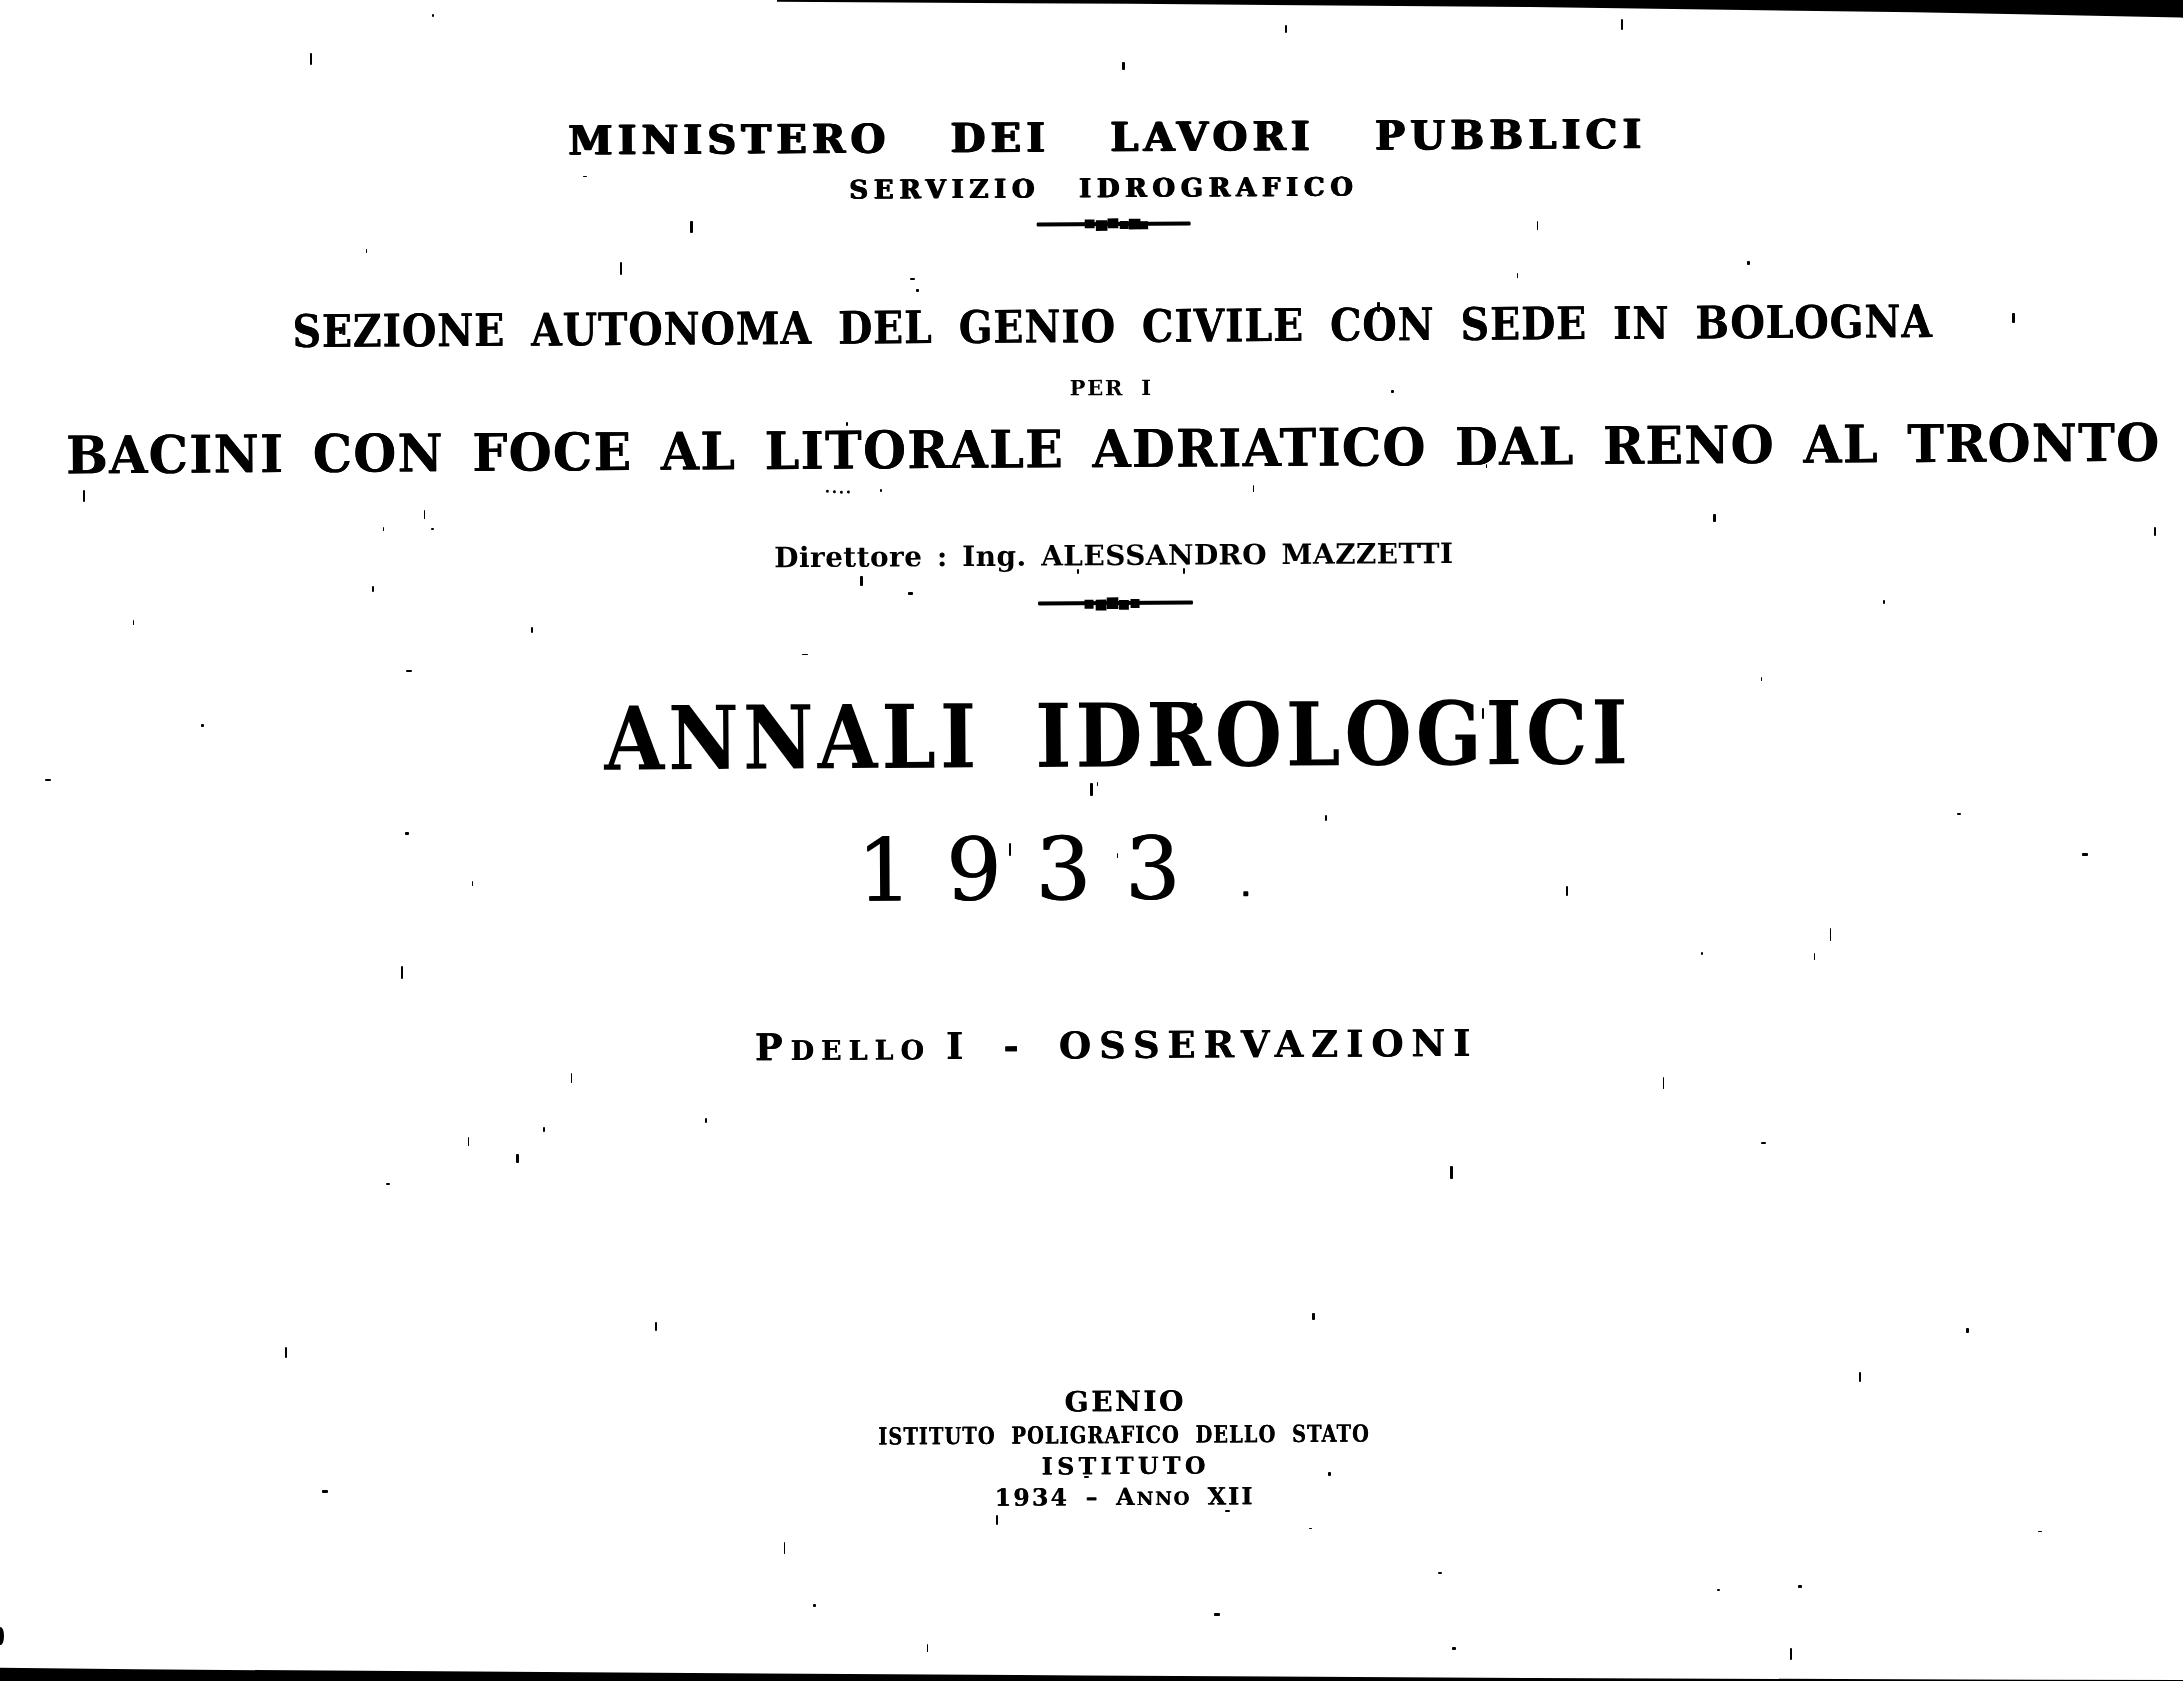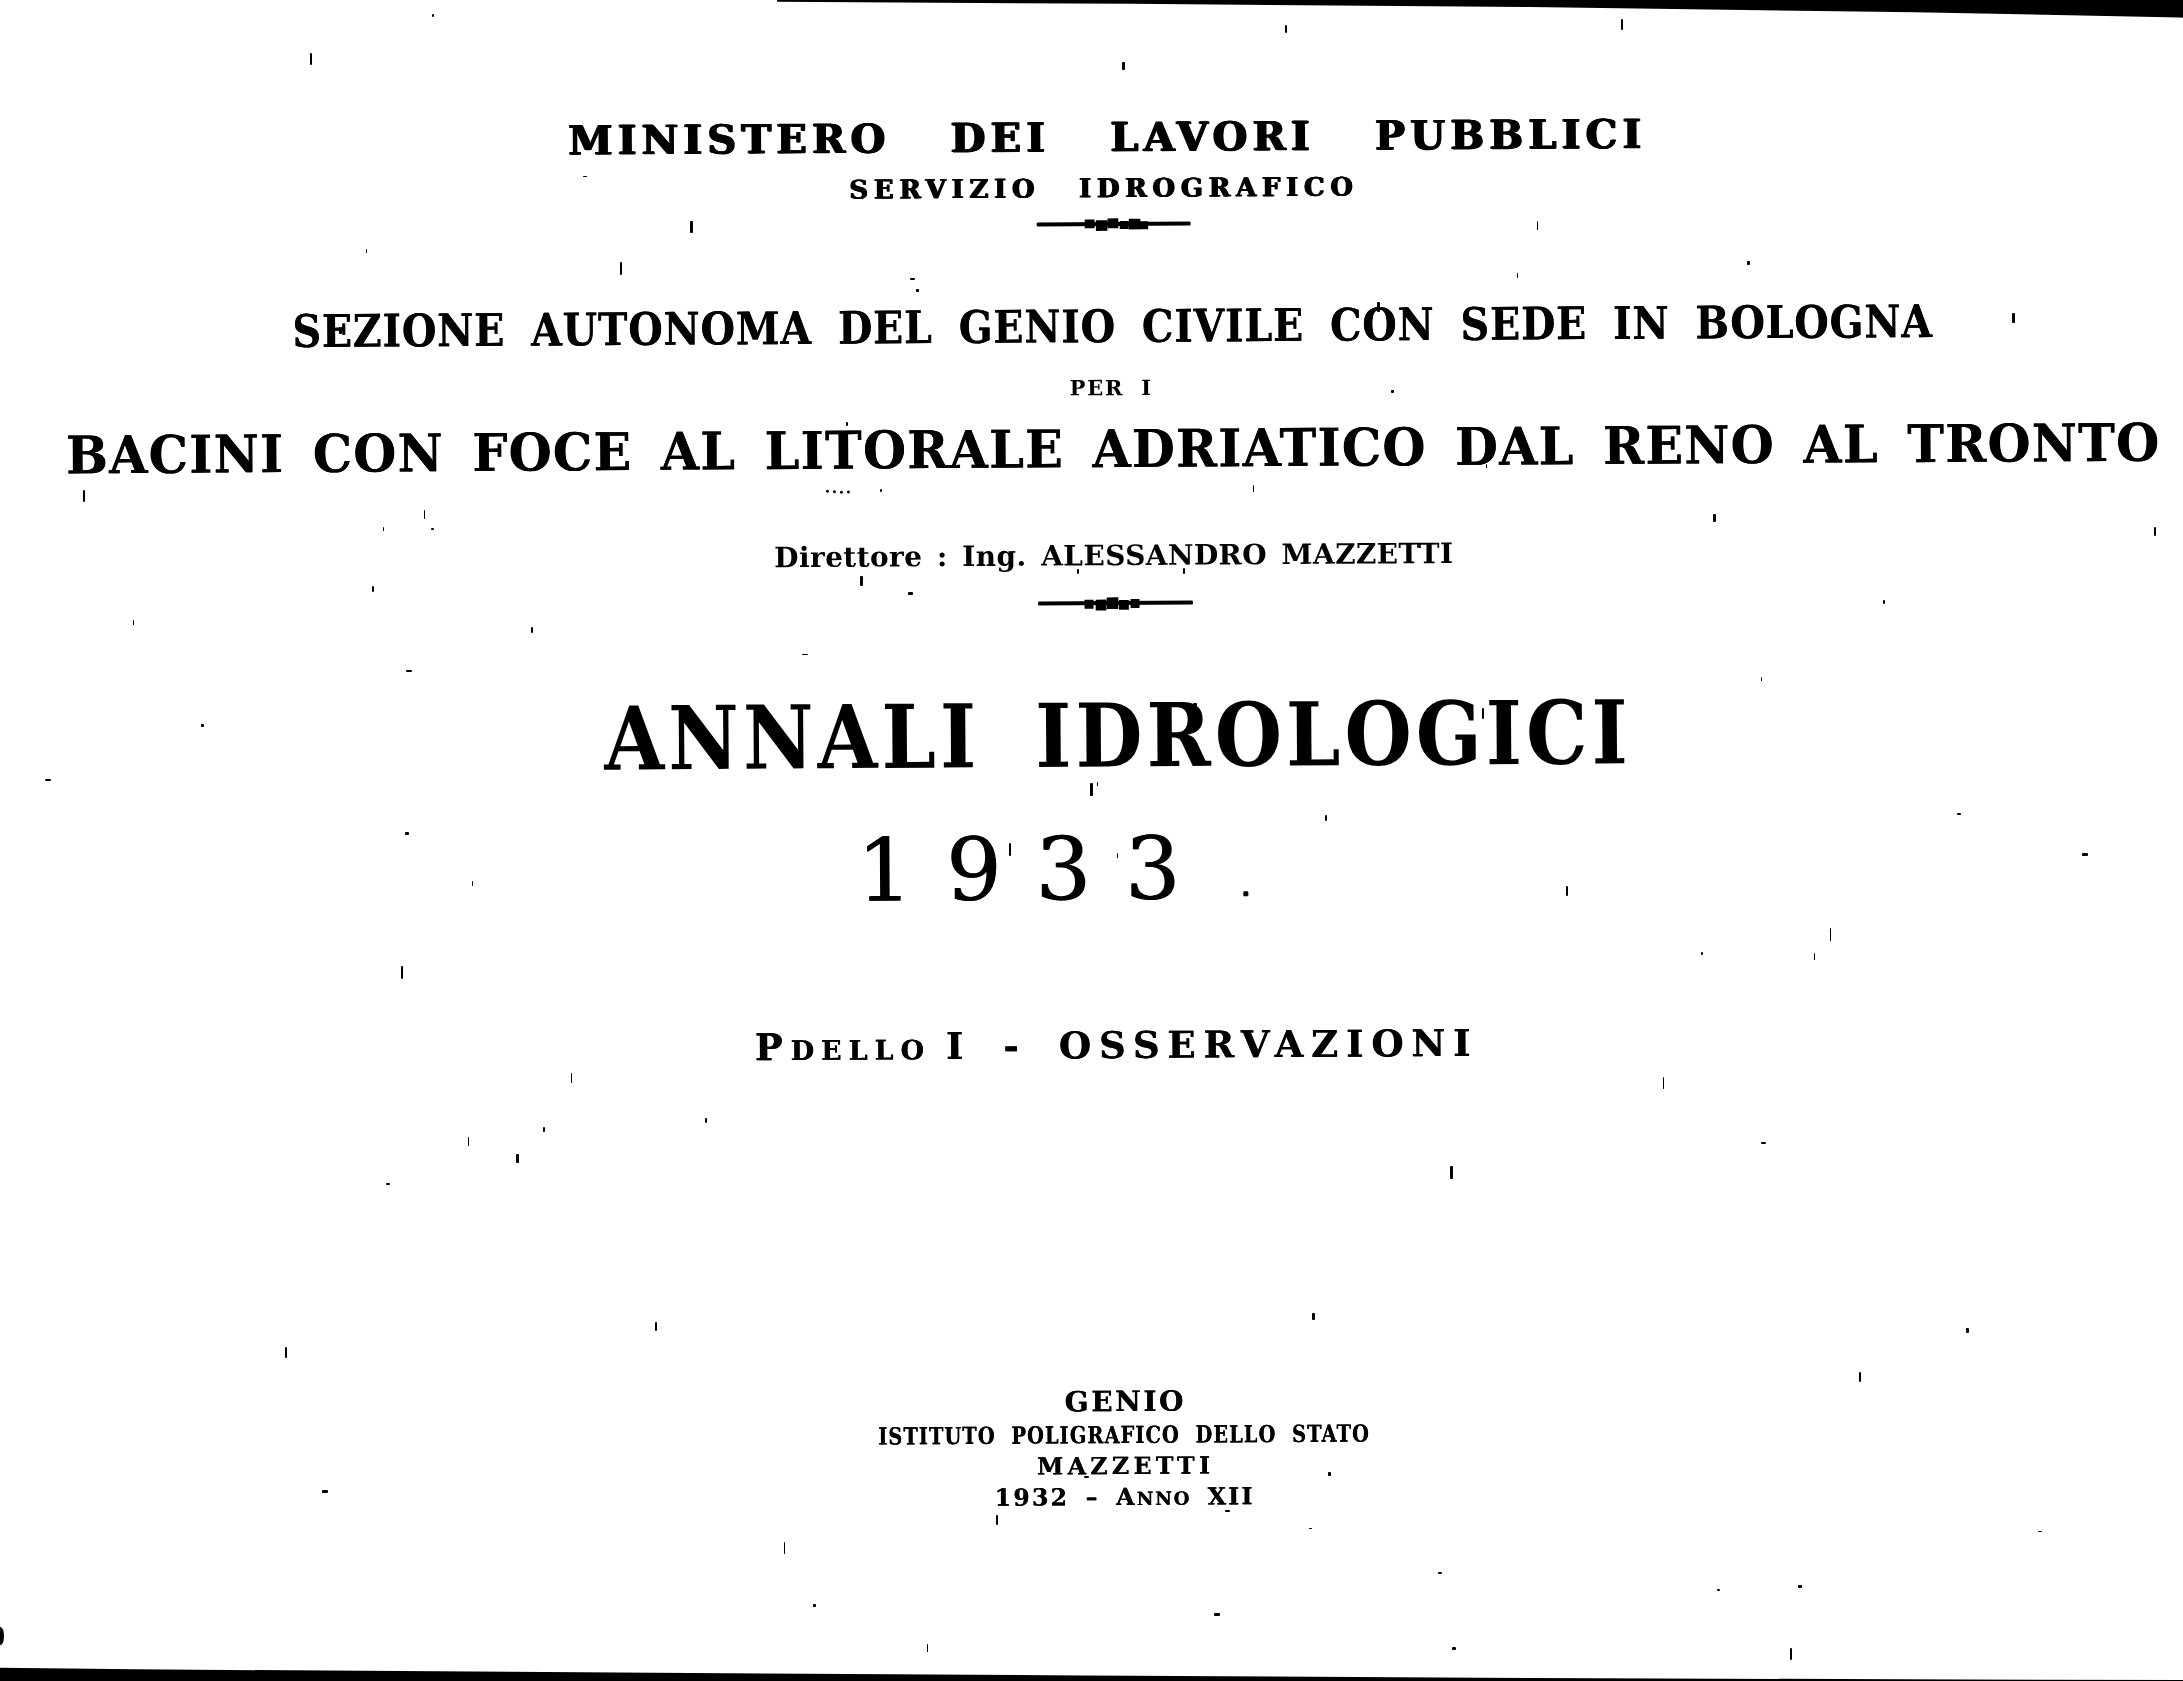--- a/index.html
+++ b/index.html
@@ -172,25 +172,25 @@
 
     <div class="line roma">
       <span class="block">GENIO</span>
     </div>
 
     <div class="line istituto">
       <span class="block">ISTITUTO POLIGRAFICO DELLO STATO</span>
     </div>
 
     <div class="line libreria">
-      <span class="block">MAZZETTI</span>
+      <span class="block">ISTITUTO</span>
     </div>
 
     <div class="line annoxii">
-      <span class="block"><span>1932 – </span><span>A</span><span class="sc">NNO</span><span> XII</span></span>
+      <span class="block"><span>1934 – </span><span>A</span><span class="sc">NNO</span><span> XII</span></span>
     </div>
 
     <div class="dots-under-bacini"></div>
     <div class="dot-after-1933"></div>
   </div>
 
   <div class="edge top-band"></div>
 
   <div class="edge bottom-band"></div>
   <div class="edge left-blob"></div>

